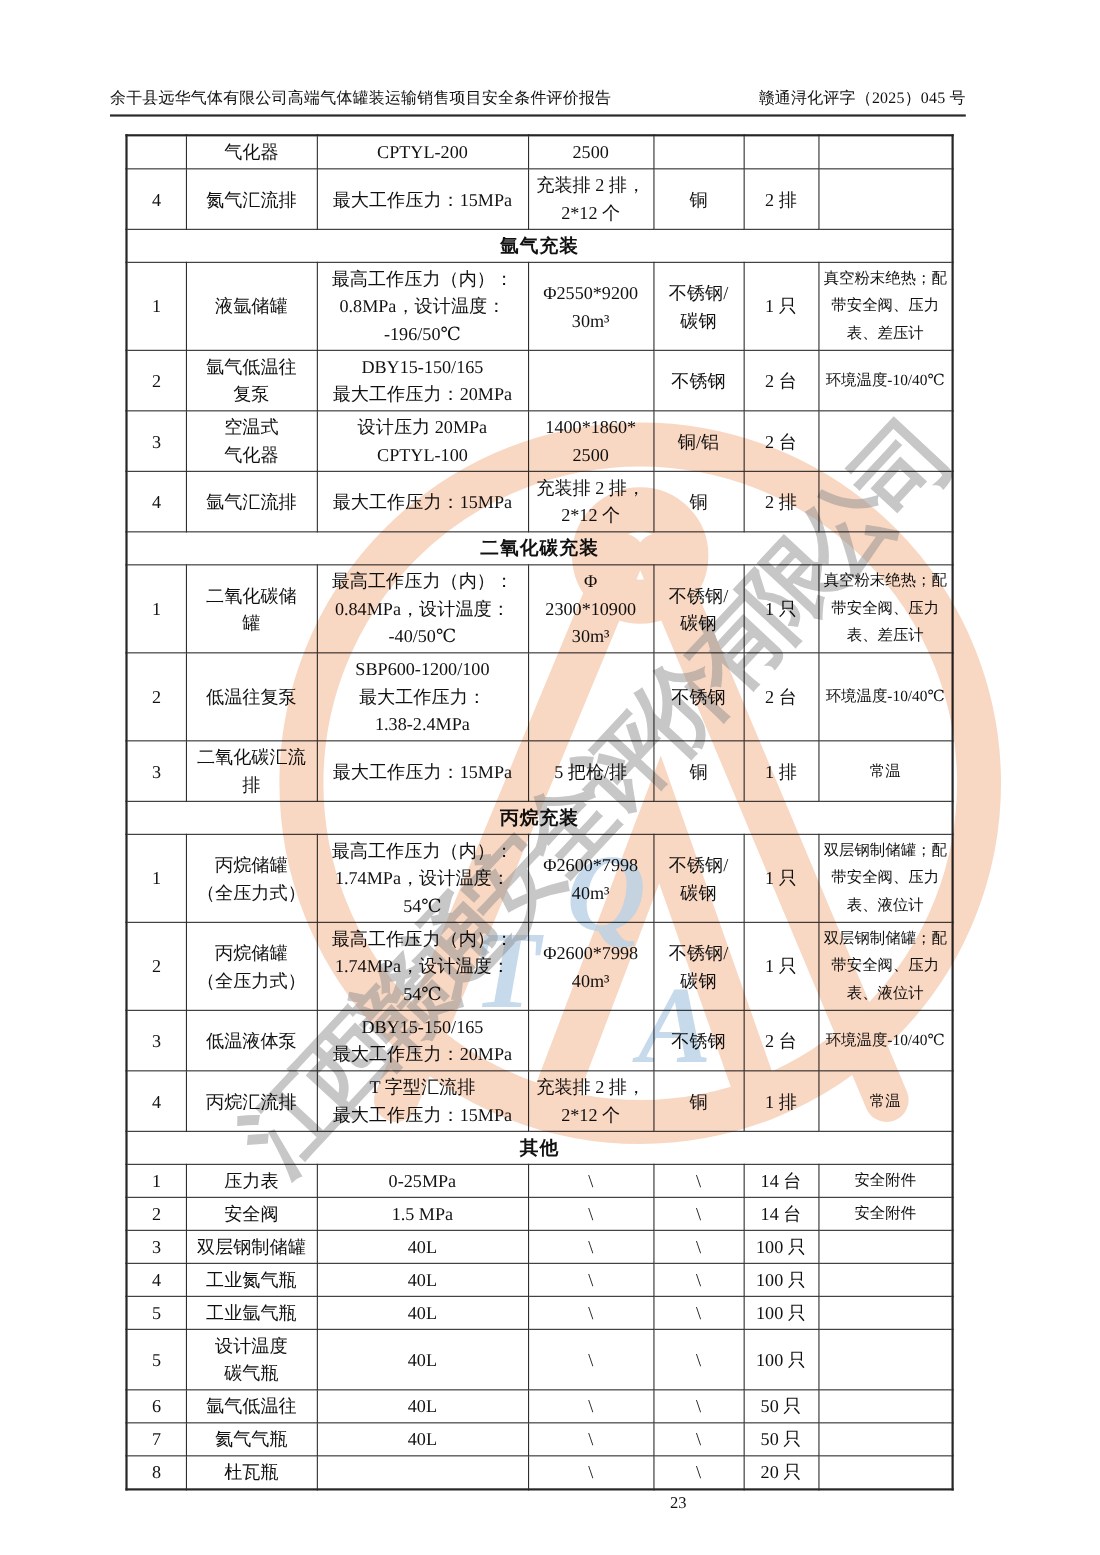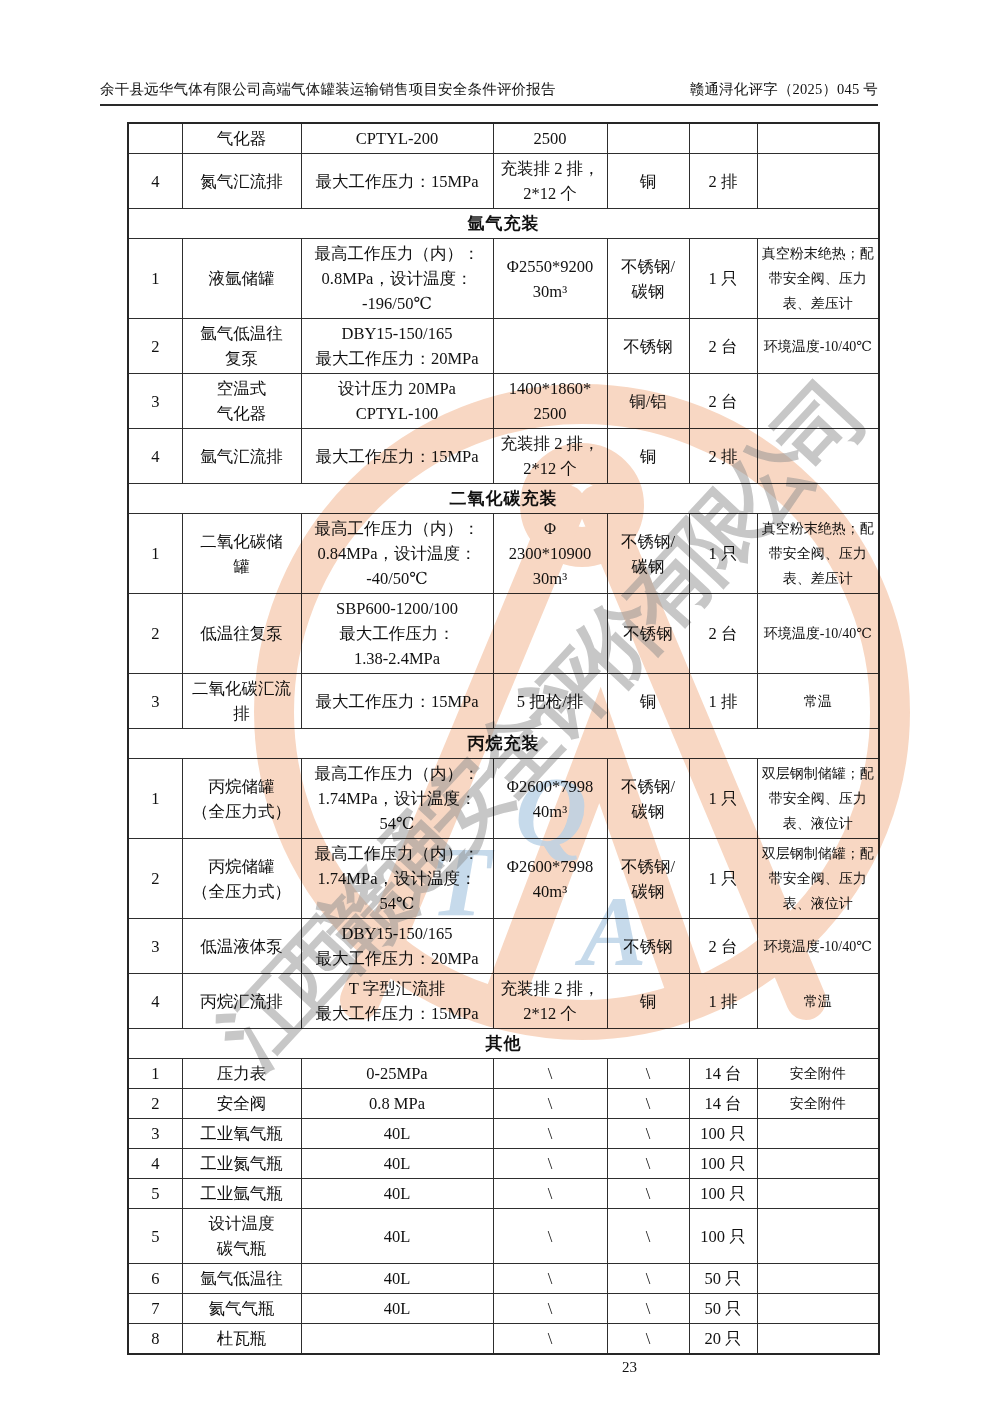--- a/index.html
+++ b/index.html
@@ -13,21 +13,21 @@
   }
   
   .doc-header{
     position:absolute;left:100px;top:80px;width:778px;
     display:flex;justify-content:space-between;align-items:flex-end;
     font-size:14.5px;letter-spacing:0.2px;
     border-bottom:2px solid #2a2a2a;
     padding-bottom:5px;
   }
   
-  .tbl-wrap{position:absolute;left:127px;top:122px;width:627px;}
+  .tbl-wrap{position:absolute;left:114px;top:122px;width:627px;}
   table{
     border-collapse:collapse;table-layout:fixed;width:751px;
     border:2px solid #262626;
   }
   td{
     border:1px solid #2e2e2e;
     text-align:center;vertical-align:middle;
     font-size:16.5px;line-height:25px;
     padding:2px 2px;
     white-space:pre-line;
@@ -255,29 +255,29 @@
           <td>压力表</td>
           <td>0-25MPa</td>
           <td>\</td>
           <td>\</td>
           <td>14 台</td>
           <td class="remark">安全附件</td>
         </tr>
         <tr>
           <td>2</td>
           <td>安全阀</td>
-          <td>0.8 MPa</td>
+          <td>1.5 MPa</td>
           <td>\</td>
           <td>\</td>
           <td>14 台</td>
           <td class="remark">安全附件</td>
         </tr>
         <tr>
           <td>3</td>
-          <td>工业氧气瓶</td>
+          <td>双层钢制储罐</td>
           <td>40L</td>
           <td>\</td>
           <td>\</td>
           <td>100 只</td>
           <td class="remark"></td>
         </tr>
         <tr>
           <td>4</td>
           <td>工业氮气瓶</td>
           <td>40L</td>

